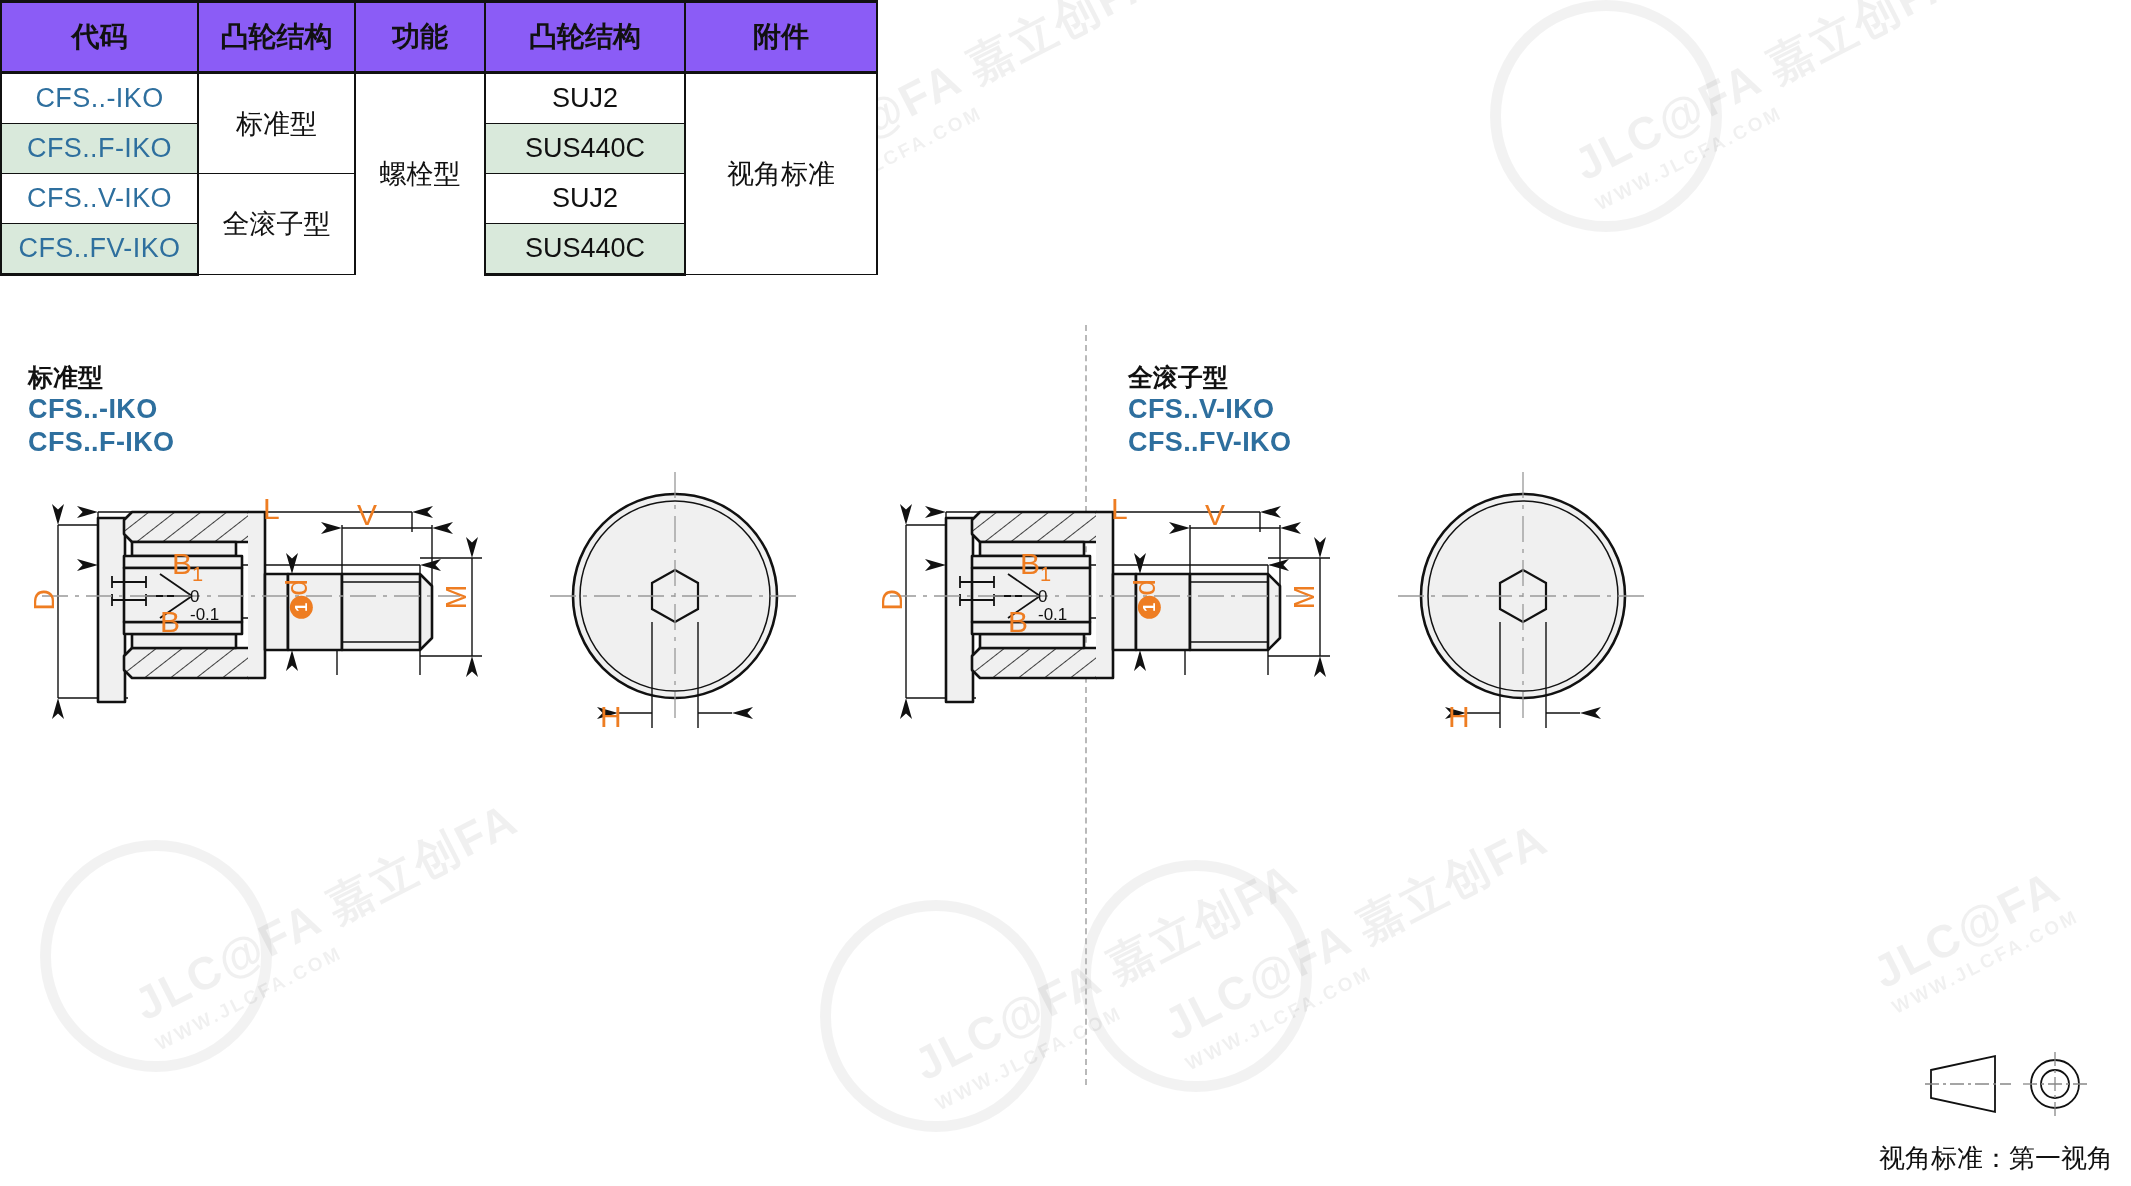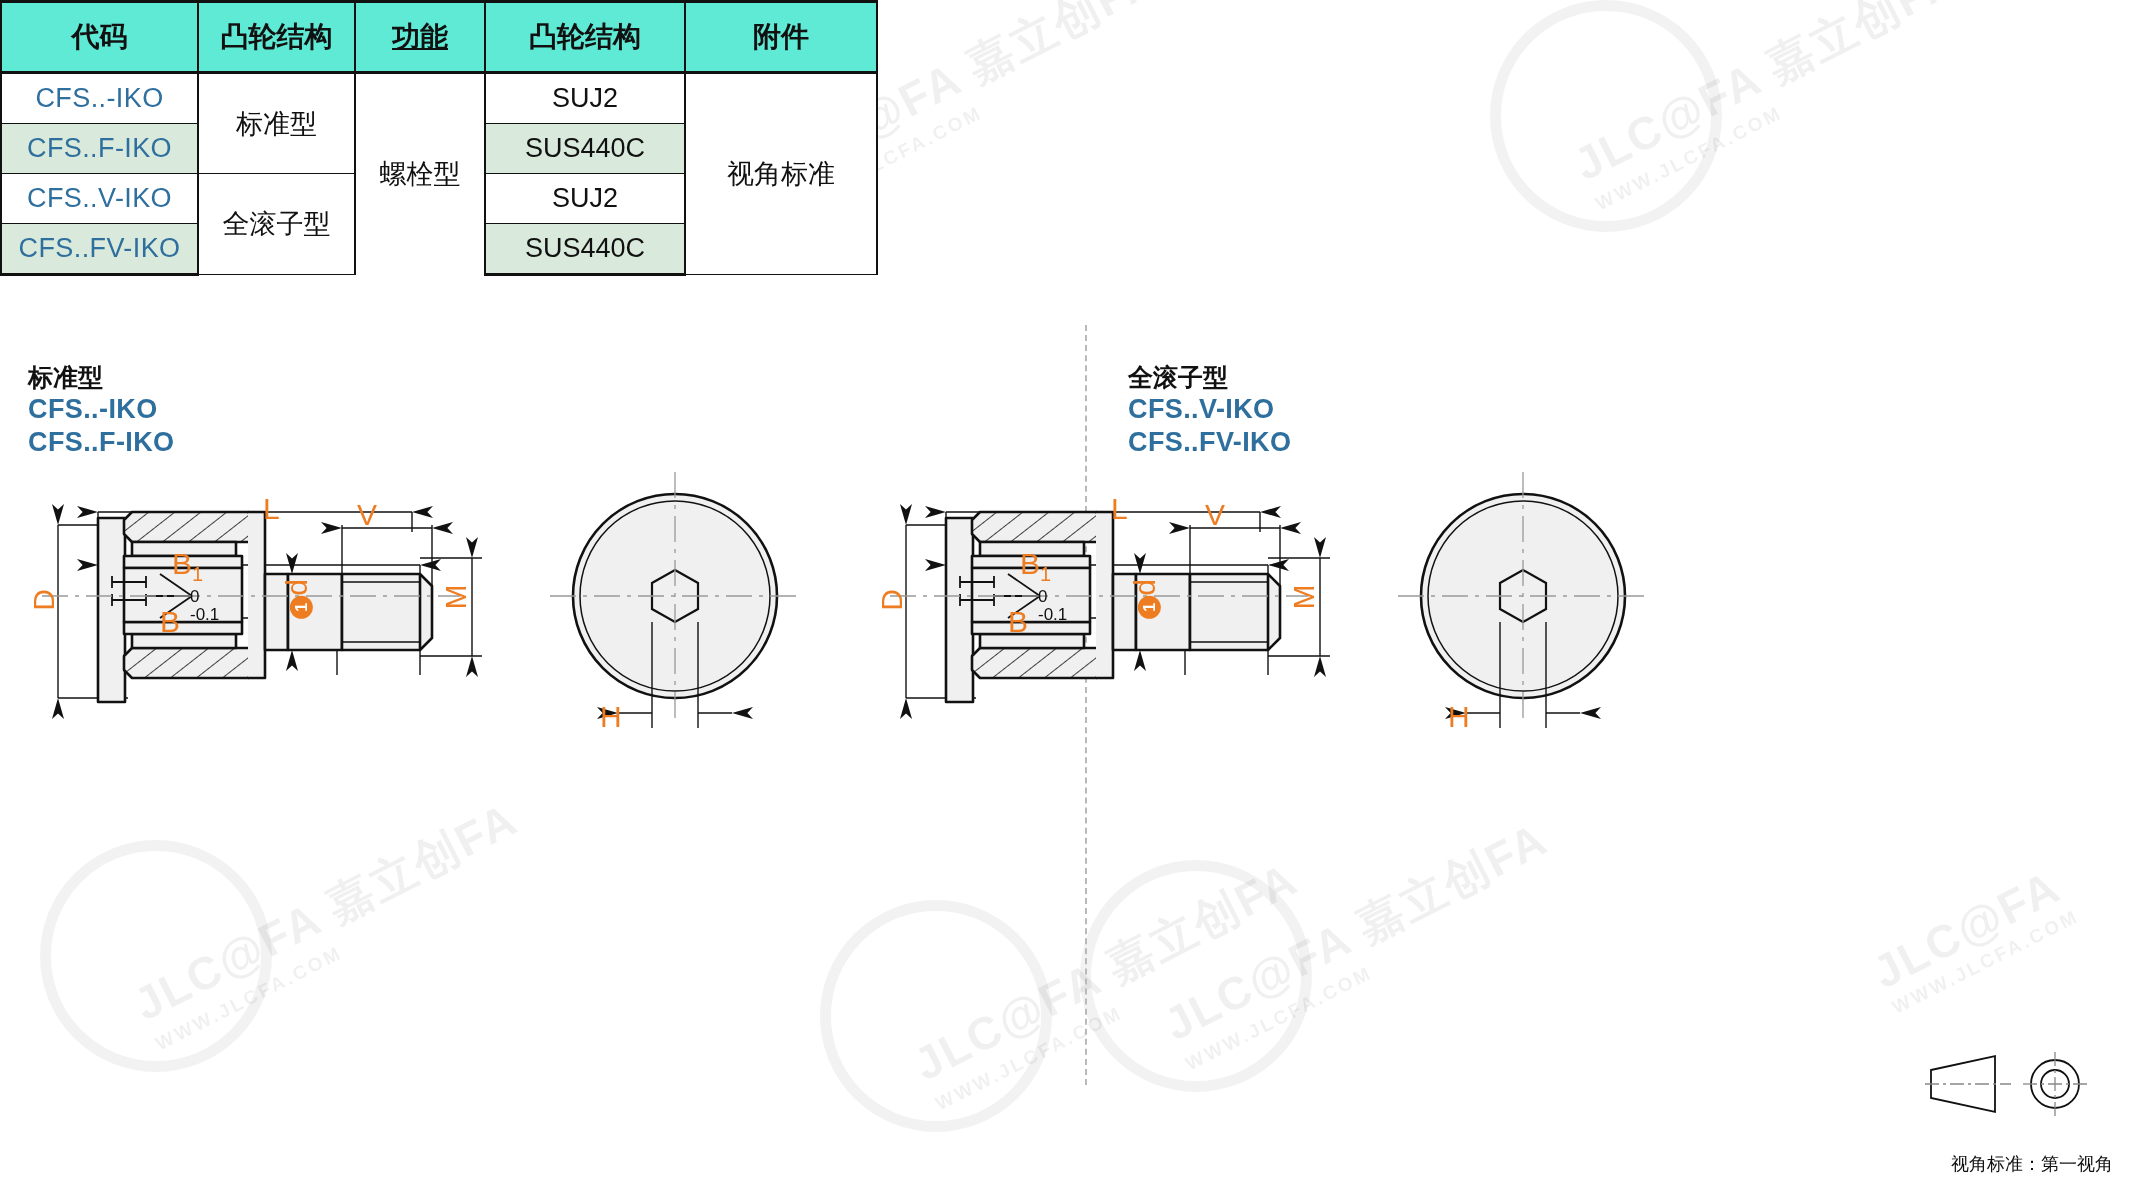--- a/index.html
+++ b/index.html
@@ -6,45 +6,45 @@
   body{width:2131px;height:1186px;position:relative;overflow:hidden;
        font-family:"Liberation Sans","DejaVu Sans",sans-serif;color:#111;}
 
   
   #spec-table{position:absolute;left:0;top:0;border-collapse:collapse;}
   #spec-table td,#spec-table th{
       border-left:2px solid #111;border-right:2px solid #111;
       border-top:1px solid #111;border-bottom:1px solid #111;
       text-align:center;vertical-align:middle;font-weight:400;
       font-size:27px;padding:0;background:#fff;}
-  #spec-table thead th{background:#5eead4;font-size:28px;height:68px;
+  #spec-table thead th{background:#8b5cf6;font-size:28px;height:68px;
       border-top:3px solid #111;border-bottom:3px solid #111;font-weight:700;}
   #spec-table tbody td{height:49px;}
   #spec-table tbody tr:last-child td{border-bottom:3px solid #111;}
   .code-cell{color:#2e6f9e;font-weight:700;font-size:29px;letter-spacing:.4px;}
   .tint{background:#d9e9db !important;}
-  .w-code{width:195px;}.w-cam{width:155px;}.w-fn{width:128px;text-decoration:underline;}
+  .w-code{width:195px;}.w-cam{width:155px;}.w-fn{width:128px;}
   .w-mat{width:198px;}.w-acc{width:190px;}
   .no-bottom{border-bottom:none !important;}
 
   
   .sec-label{position:absolute;font-size:25px;line-height:1.23;}
   .sec-label .zh{color:#111;font-weight:700;}
   .sec-label .code{color:#2e6f9e;font-weight:700;font-size:27px;letter-spacing:.4px;}
 
   
   #center-divider{position:absolute;left:1085px;top:325px;width:0;height:760px;
       border-left:2px dashed #b9b9b9;}
 
   
   .draw{position:absolute;}
   .draw svg{display:block;}
 
   
-  #footer-note{position:absolute;right:18px;bottom:10px;font-size:18px;color:#111;
+  #footer-note{position:absolute;right:18px;bottom:10px;font-size:26px;color:#111;
       white-space:nowrap;}
   #proj-symbol{position:absolute;right:30px;bottom:62px;}
 
   
   .wm{position:absolute;pointer-events:none;user-select:none;
       color:#000;opacity:.055;font-weight:700;white-space:nowrap;
       transform-origin:center center;}
   .wm .big{font-size:46px;letter-spacing:2px;}
   .wm .small{font-size:19px;letter-spacing:3px;}
   .wm-ring{position:absolute;border:11px solid #000;border-radius:50%;

